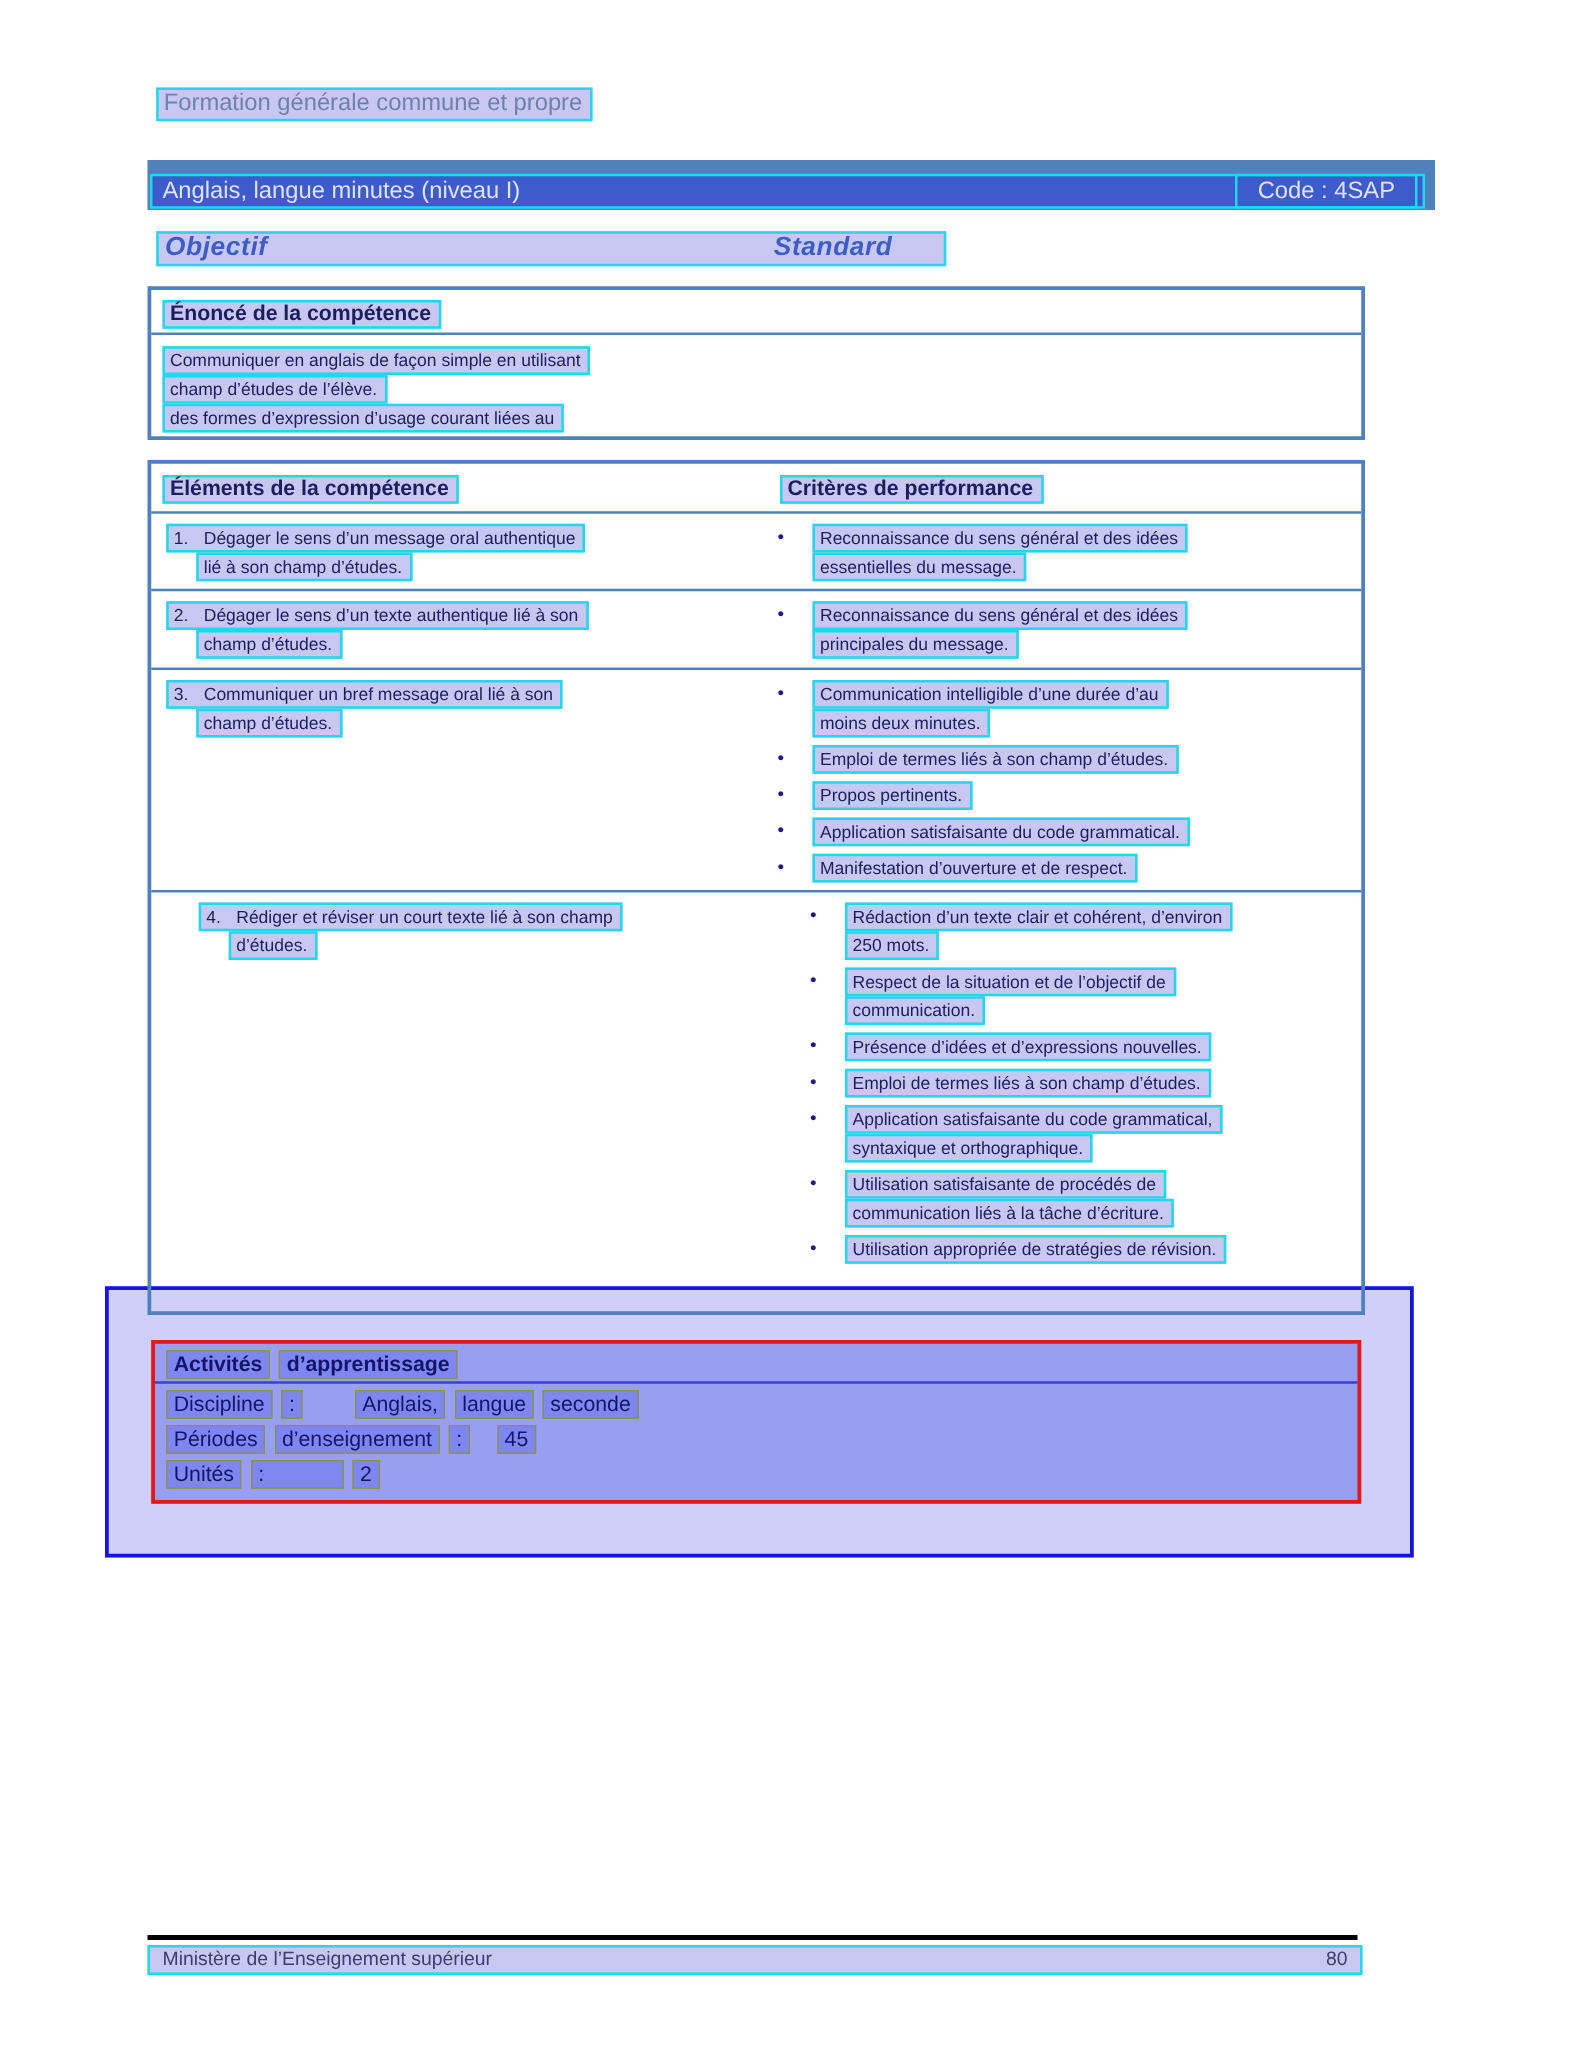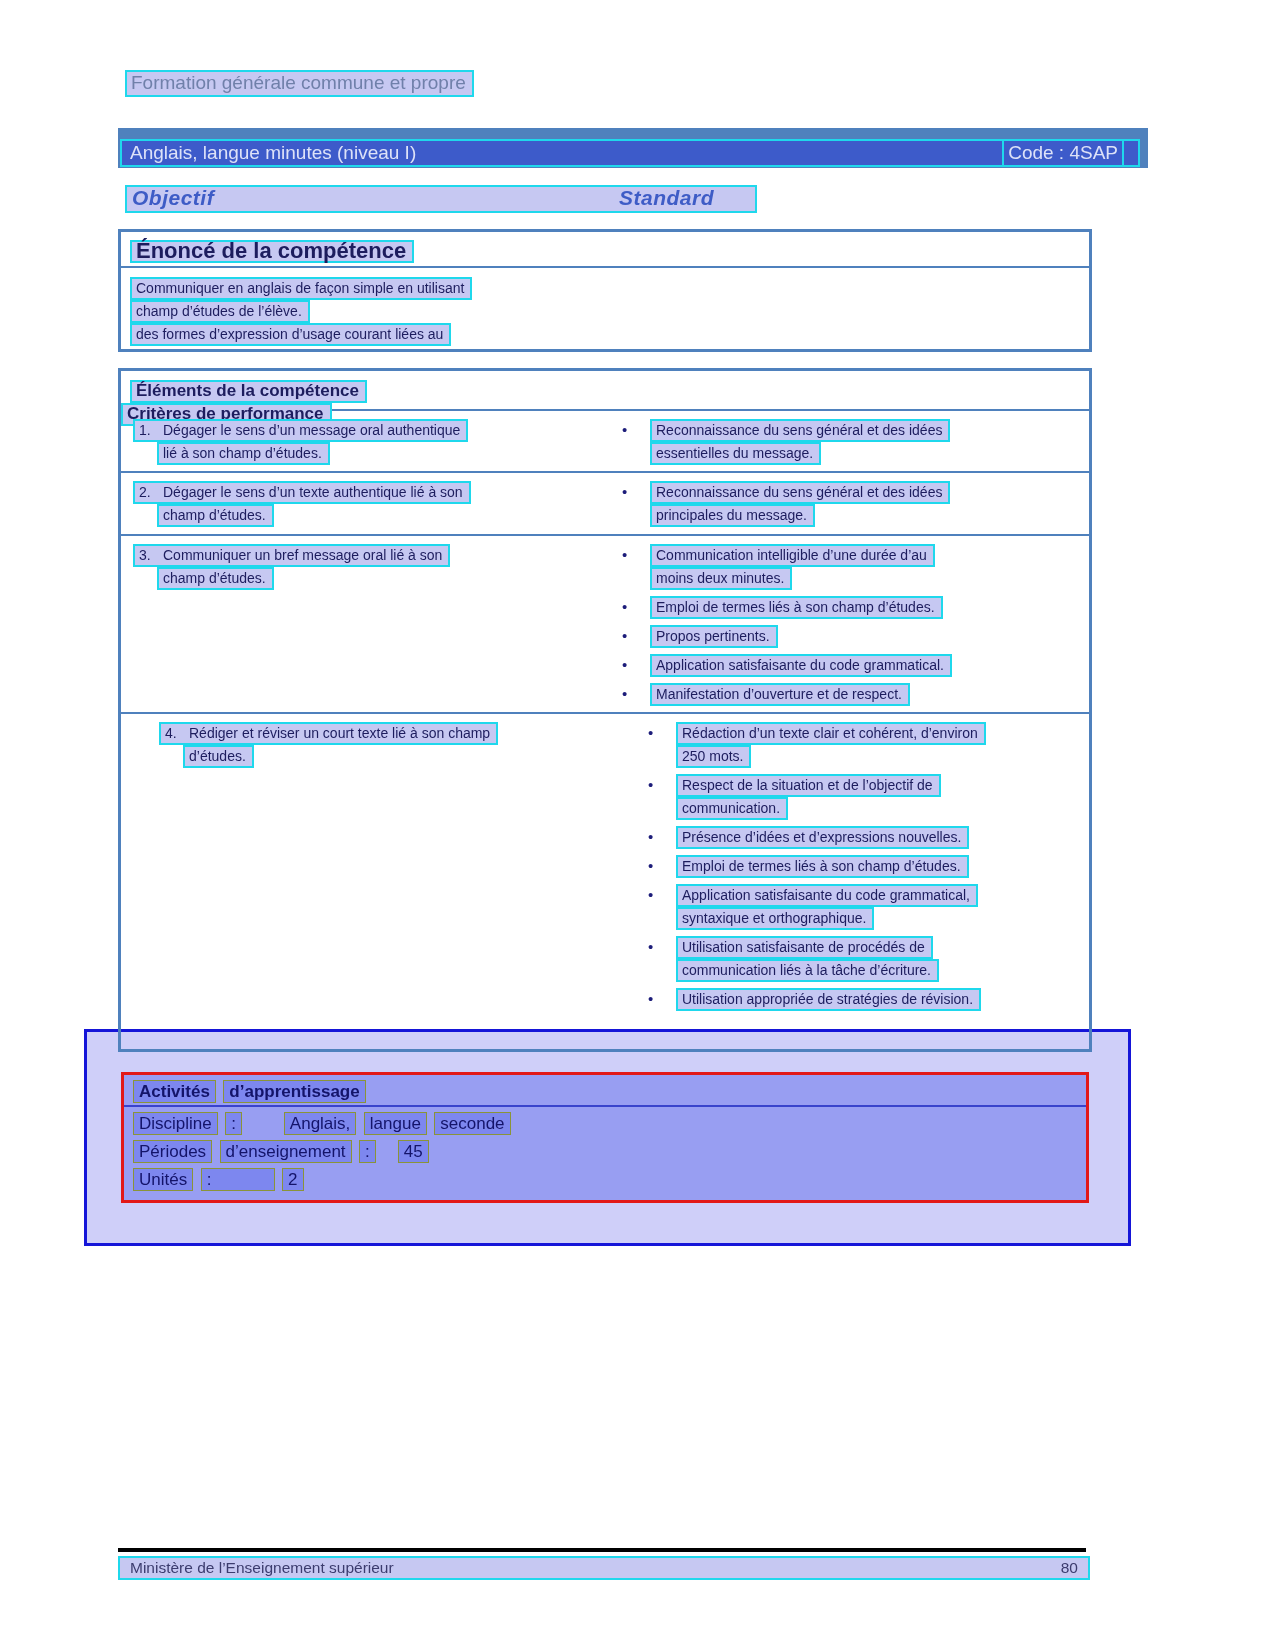--- a/index.html
+++ b/index.html
@@ -18,41 +18,41 @@
 
   
   .top-label{position:absolute;left:125px;top:70px;}
   .top-label .hl{font-size:19px;line-height:22px;color:#7080aa;}
 
   
   .title-bar{position:absolute;left:118px;top:128px;width:1030px;height:40px;background:var(--steel);}
   .title-stripe{position:absolute;left:2px;top:11px;right:8px;height:24px;background:var(--stripe);
       border:2px solid var(--hl-border);display:flex;align-items:center;color:var(--bar-text);font-size:19px;}
   .title-stripe .left-text{padding-left:8px;}
-  .code-box{position:absolute;right:14px;top:-2px;bottom:-2px;border:2px solid var(--hl-border);
-      display:flex;align-items:center;padding:0 4px;color:var(--bar-text);margin-left:40px;}
+  .code-box{position:absolute;right:4px;top:-2px;bottom:-2px;border:2px solid var(--hl-border);
+      display:flex;align-items:center;padding:0 16px;color:var(--bar-text);margin-left:40px;}
 
   
   .objectif-strip{position:absolute;left:125px;top:185px;width:628px;height:24px;
       background:var(--hl-fill);border:2px solid var(--hl-border);}
   .objectif-strip span{position:absolute;top:-1px;font-size:21px;font-weight:bold;font-style:italic;
       color:var(--blue-heading);letter-spacing:.5px;}
   .objectif-strip .obj{left:5px;}
   .objectif-strip .std{left:492px;}
 
   
   .enonce-table{position:absolute;left:118px;top:229px;width:968px;height:117px;border:3px solid var(--steel);background:#fff;}
   .enonce-header{height:36px;border-bottom:2px solid var(--steel);padding:8px 0 0 9px;box-sizing:border-box;}
-  .enonce-header .hl{font-weight:bold;font-size:22px;}
+  .enonce-header .hl{font-weight:bold;font-size:17px;}
   .enonce-body{padding:9px 0 0 9px;}
 
   
   .elements-table{position:absolute;left:118px;top:368px;width:968px;height:678px;border:3px solid var(--steel);
       background:transparent;z-index:2;box-sizing:content-box;}
-  .et-header{display:flex;height:40px;border-bottom:2px solid var(--steel);box-sizing:border-box;padding-top:9px;flex-direction:column;}
+  .et-header{display:flex;height:40px;border-bottom:2px solid var(--steel);box-sizing:border-box;padding-top:9px;}
   .et-header .h1{width:494px;padding-left:9px;}
   .et-header .h2{flex:1;}
   .et-header .hl{font-weight:bold;font-size:17px;}
   .et-row{display:flex;border-bottom:2px solid var(--steel);padding-top:8px;box-sizing:border-box;}
   .et-row:last-child{border-bottom:none;}
   .et-left{width:494px;padding-left:12px;box-sizing:border-box;}
   .et-right{flex:1;}
   .num{display:inline-block;min-width:24px;}
   .indent{margin-left:24px;}
   .crit{display:flex;margin-bottom:6px;}

